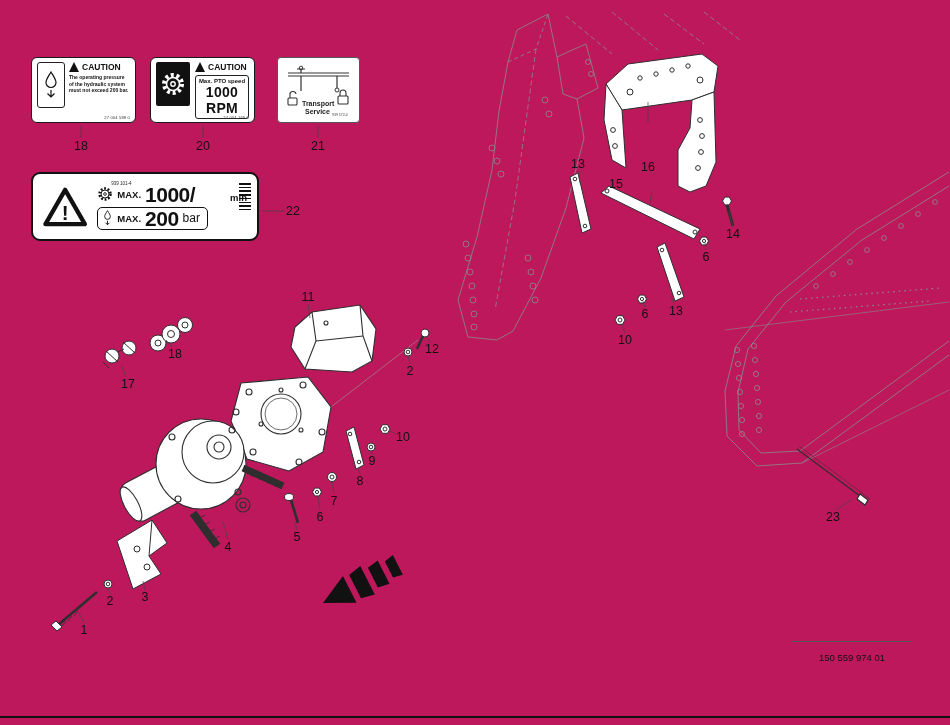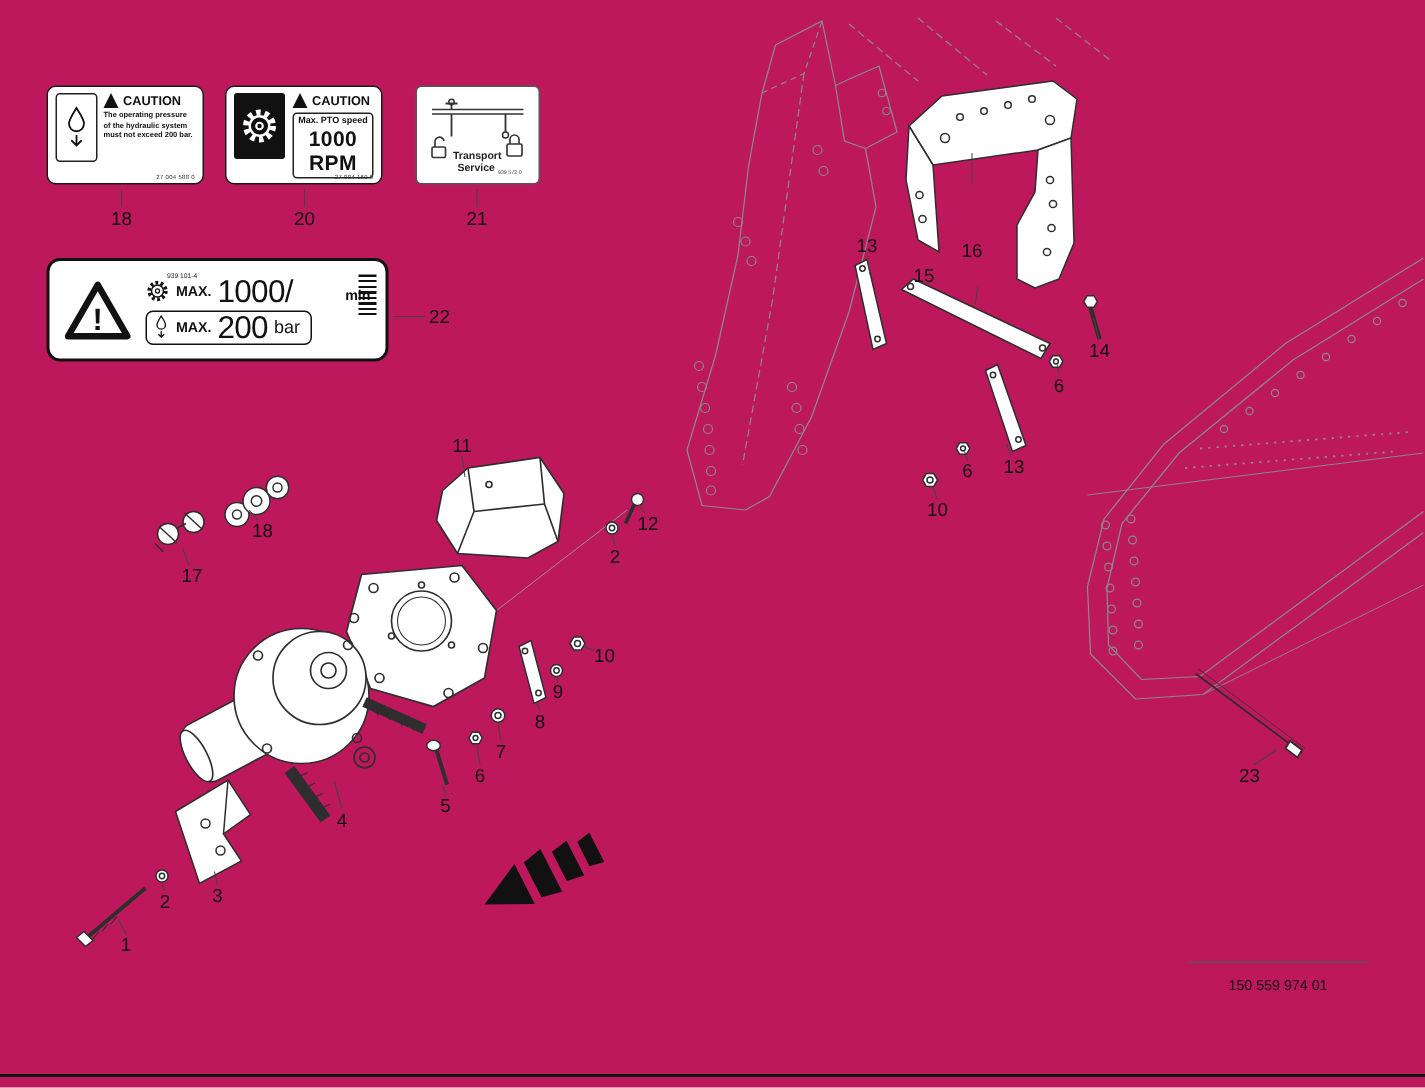--- a/index.html
+++ b/index.html
@@ -31,21 +31,21 @@
   .d20-line2{font-size:14px;font-weight:bold;letter-spacing:.3px;}
   
   .decal21{left:277px;top:57px;width:83px;height:66px;border:1px solid #555;border-radius:4px;padding:2px;}
   
   .decal22{left:31px;top:172px;width:228px;height:69px;border:2px solid #111;border-radius:9px;
            padding:5px 10px 5px 9px;display:flex;align-items:center;gap:9px;}
   .d22-right{position:relative;flex:1;display:flex;flex-direction:column;justify-content:center;}
   .d22-code{position:absolute;top:-3px;left:14px;font-size:4.5px;color:#222;}
   .d22-row{display:flex;align-items:center;gap:4px;}
   .d22-max{font-size:9.5px;font-weight:bold;}
-  .d22-big{font-size:21px;font-weight:normal;letter-spacing:-.5px;line-height:1;}
+  .d22-big{font-size:21px;font-weight:bold;letter-spacing:-.5px;line-height:1;}
   .d22-unit{font-size:9.5px;font-weight:bold;align-self:flex-end;padding-bottom:2px;padding-left:31px;}
   .d22-unit2{font-size:12px;font-weight:normal;}
   .d22-rowbox{border:1.6px solid #111;border-radius:5px;padding:0 7px 0 4px;display:flex;
               align-items:center;gap:4px;margin-top:2px;align-self:flex-start;}
   .d22-barcode{position:absolute;right:-4px;top:-1px;width:12px;height:27px;
                background:repeating-linear-gradient(180deg,#111 0 1.6px,transparent 1.6px 3.7px);}
   
   .drawing-number{position:absolute;left:792px;top:641px;width:120px;border-top:1px solid #555;
                   padding-top:10px;text-align:center;font-size:9.5px;color:#111;z-index:4;}
   .page-bottom-rule{position:absolute;left:0;top:716px;width:950px;height:2px;background:#111;}

